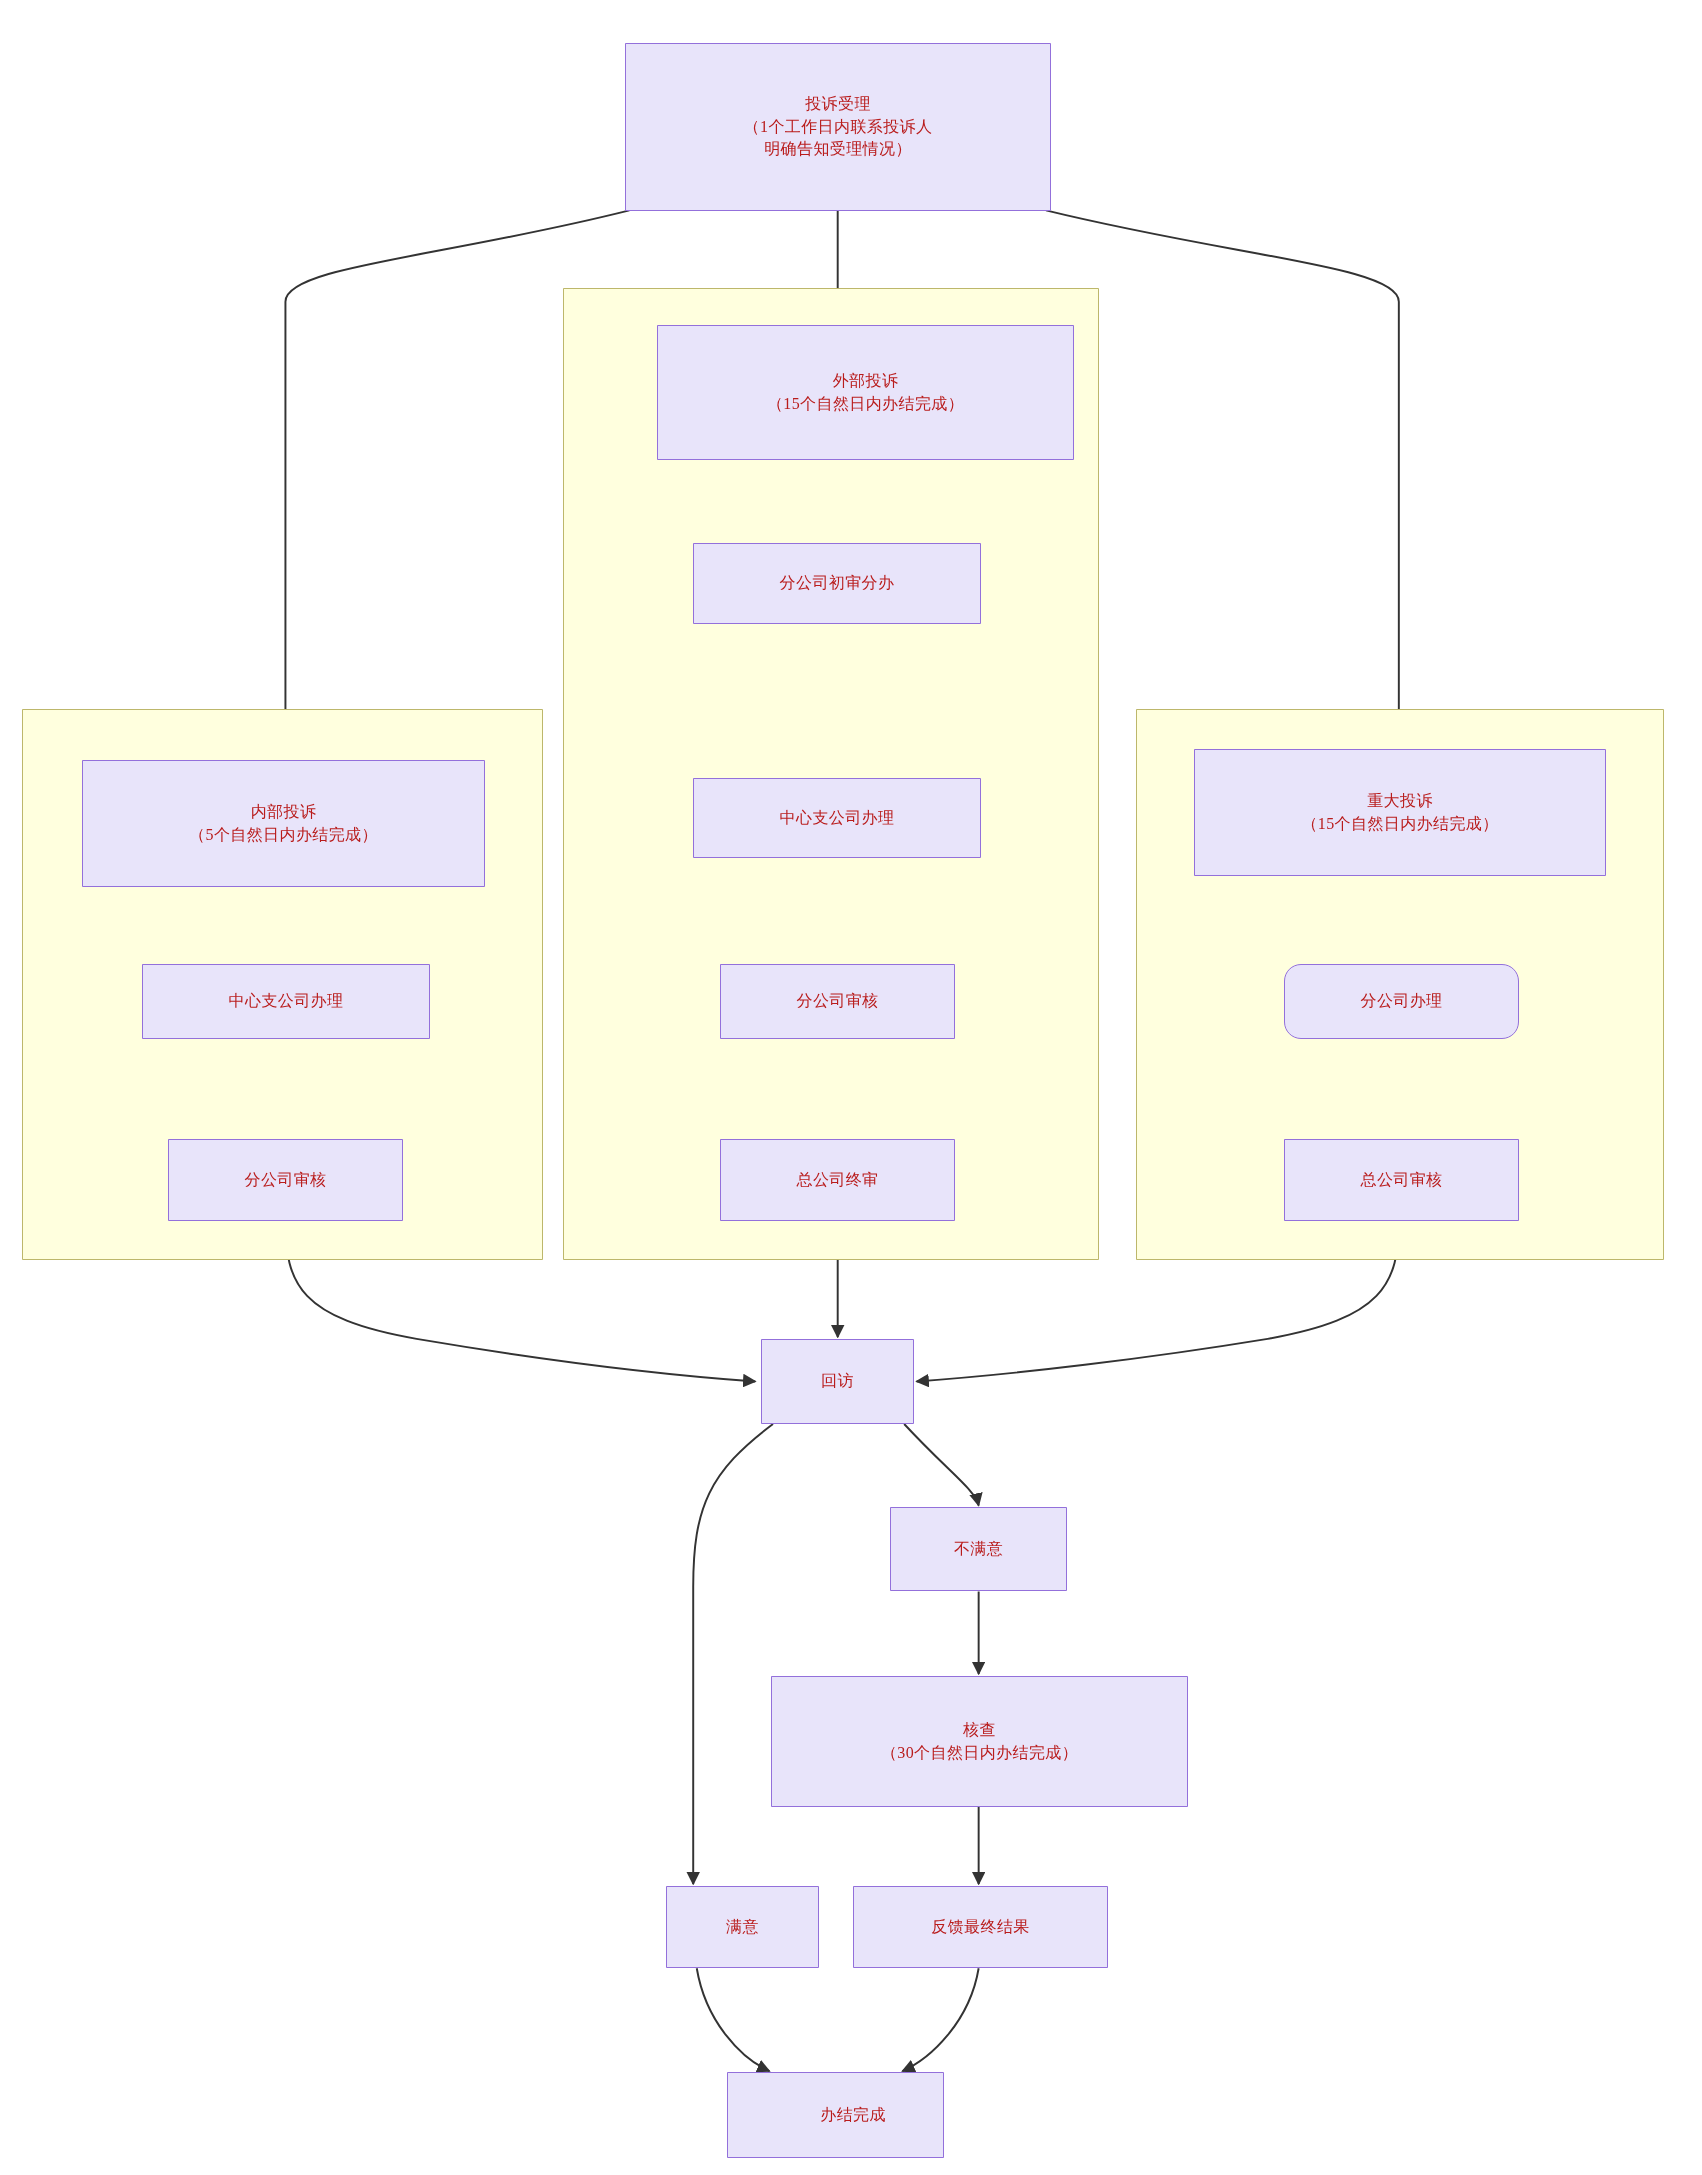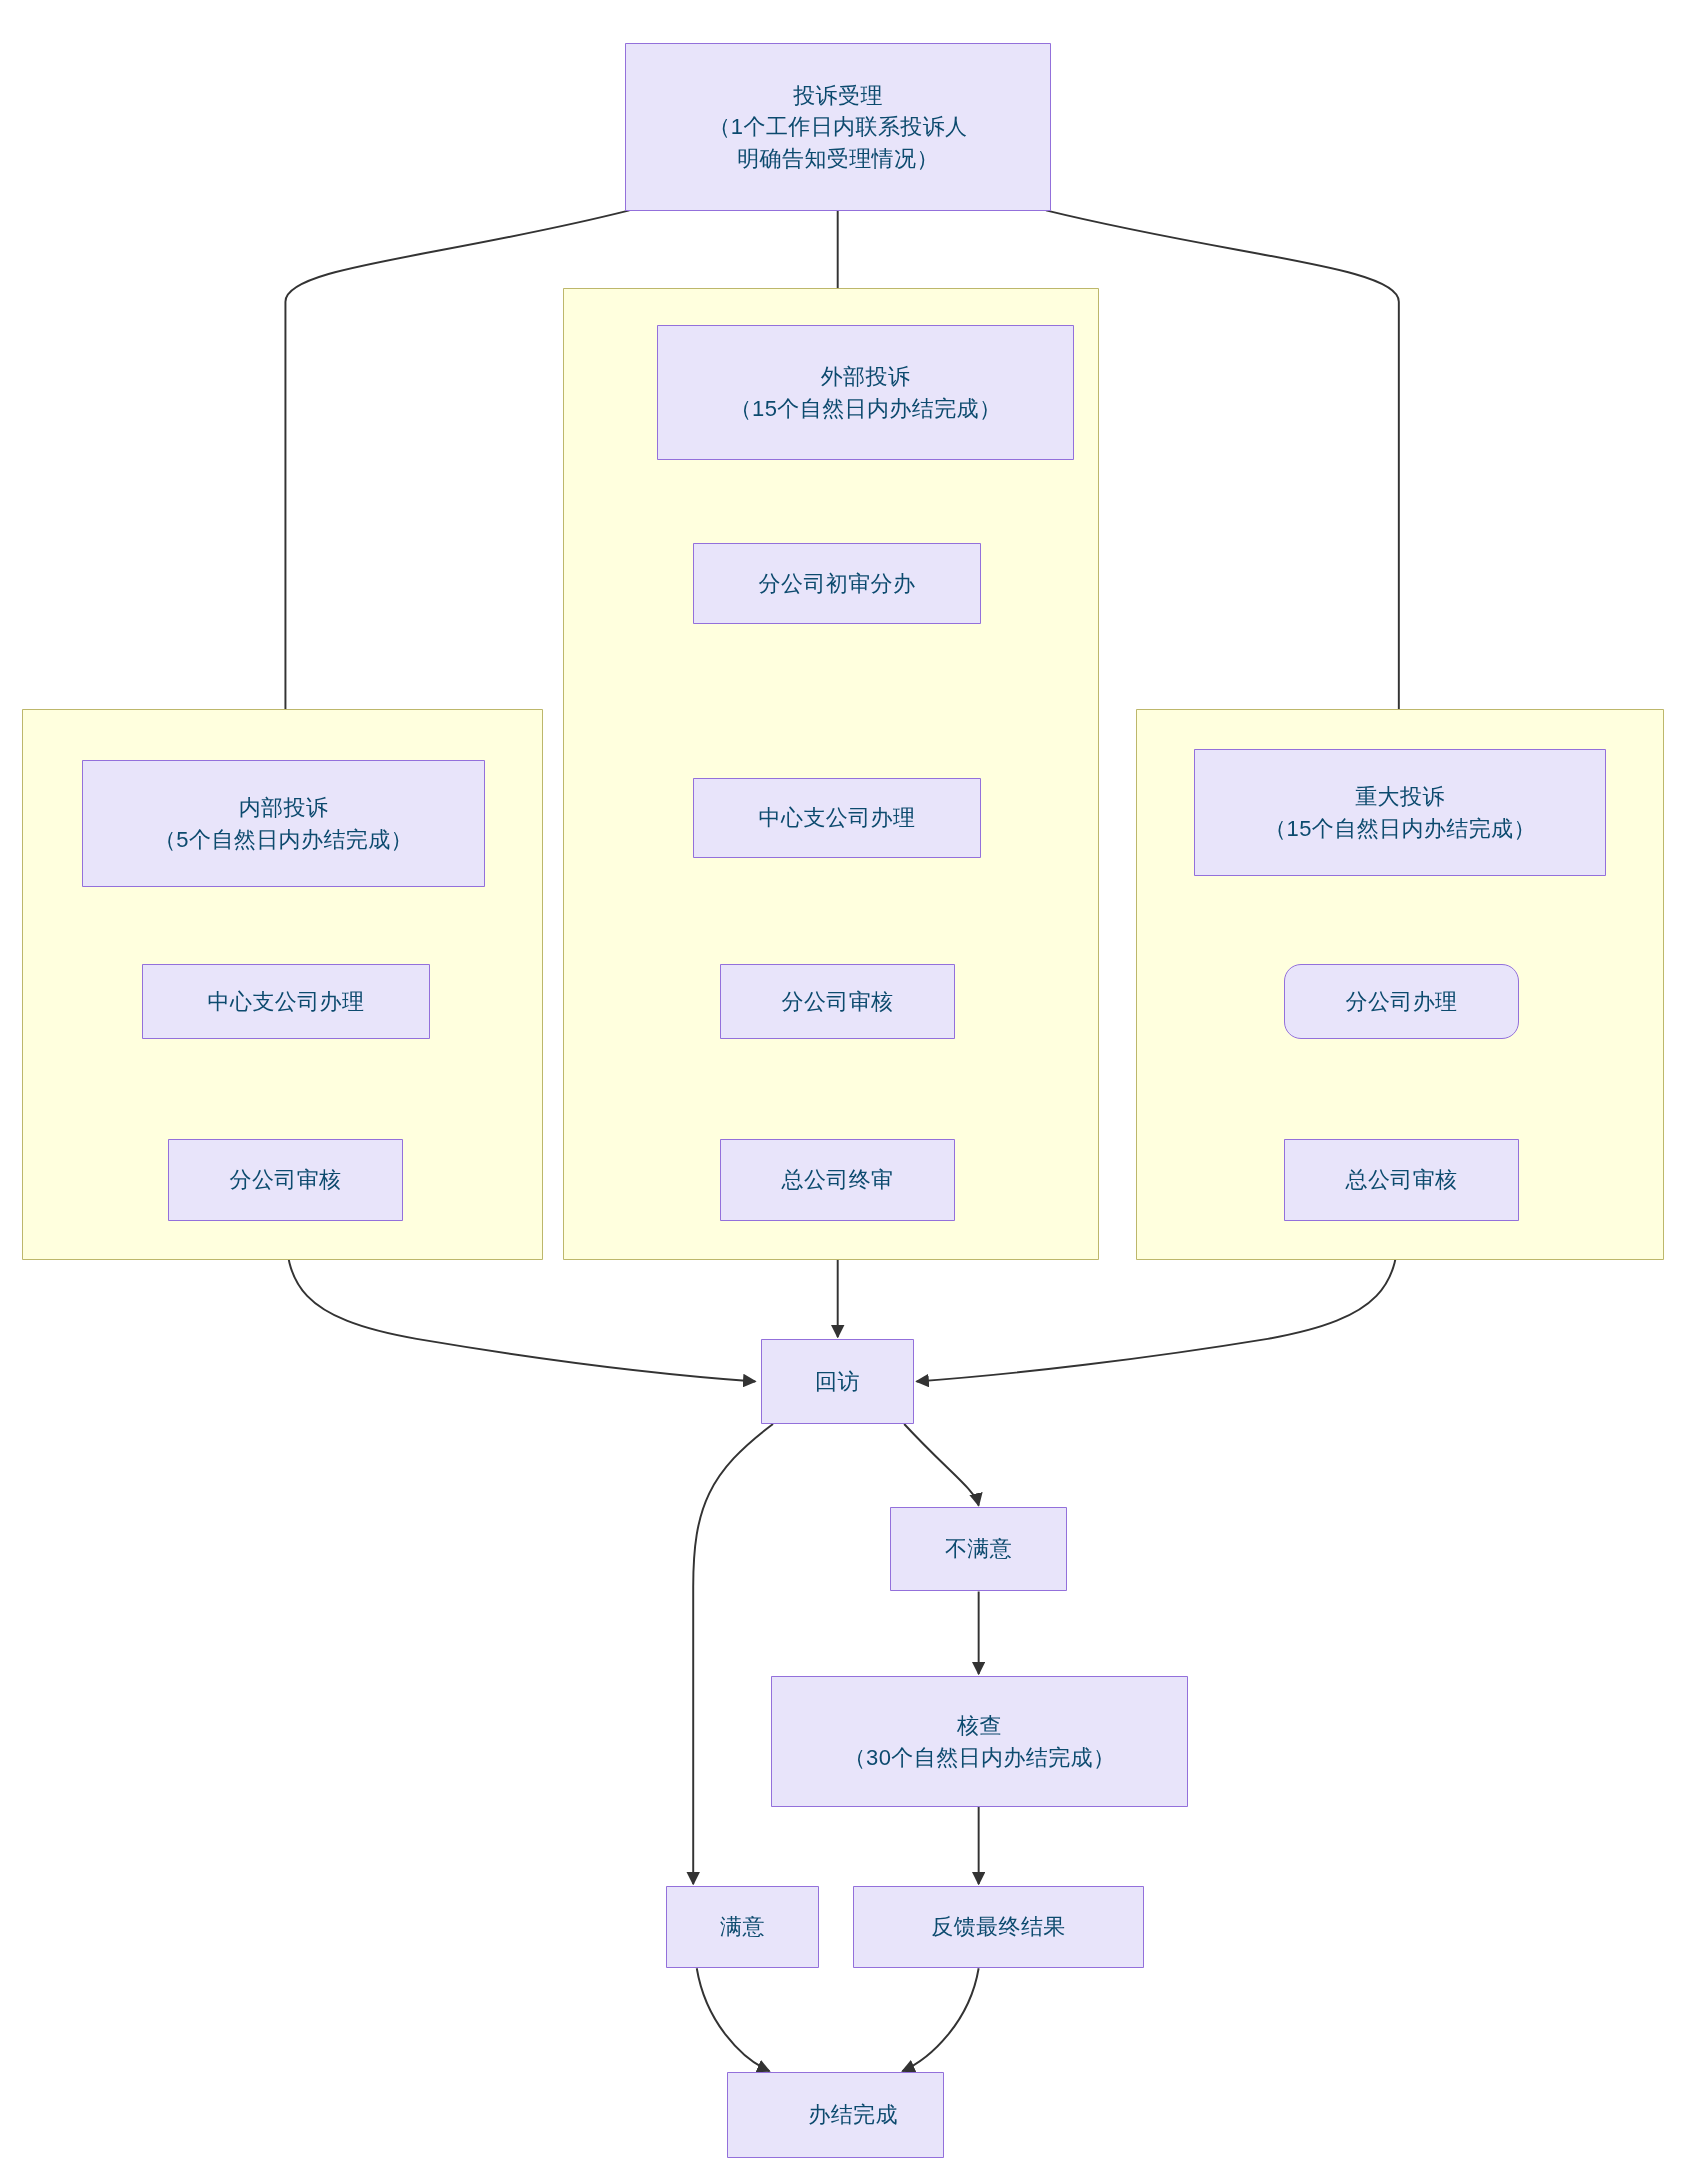--- a/index.html
+++ b/index.html
@@ -30,27 +30,28 @@
   }
   .node{
     position:absolute;
     background:#e8e4fa;
     border:1.6px solid #9370db;
     box-sizing:border-box;
     display:flex;
     align-items:center;
     justify-content:center;
     text-align:center;
-    color:#0c4a6e;
-    font-size:22px;
+    color:#b91c1c;
+    font-size:16px;
     line-height:1.42;
     letter-spacing:0.4px;
     border-radius:0.9px;
     white-space:pre-line;
     padding:3.5px 8.9px;
+    font-family:Liberation Serif, serif;
   }
 </style>
 </head>
 <body>
 
 <div id="canvas">
 
   <svg id="edges" viewBox="0 0 1920 2454" width="1702" height="2176" xmlns="http://www.w3.org/2000/svg">
     <defs>
       <marker id="arrow" viewBox="0 0 10 10" refX="9" refY="5" markerWidth="7" markerHeight="7" orient="auto-start-reverse">
@@ -136,18 +137,18 @@
 
   <div class="node" style="left:761px; top:1339px; width:153px; height:85px;">回访</div>
 
   <div class="node" style="left:890px; top:1507px; width:177px; height:84px;">不满意</div>
 
   <div class="node" style="left:771px; top:1676px; width:417px; height:131px;">核查
 （30个自然日内办结完成）</div>
 
   <div class="node" style="left:618px; top:1886px; width:153px; height:82px;margin-left:48px;">满意</div>
 
-  <div class="node" style="left:853px; top:1886px; width:291px; height:82px;">反馈最终结果</div>
+  <div class="node" style="left:853px; top:1886px; width:255px; height:82px;">反馈最终结果</div>
 
   <div class="node" style="left:727px; top:2072px; width:217px; height:86px;padding-left:44px;">办结完成</div>
 
 </div>
 
 
 </body></html>

